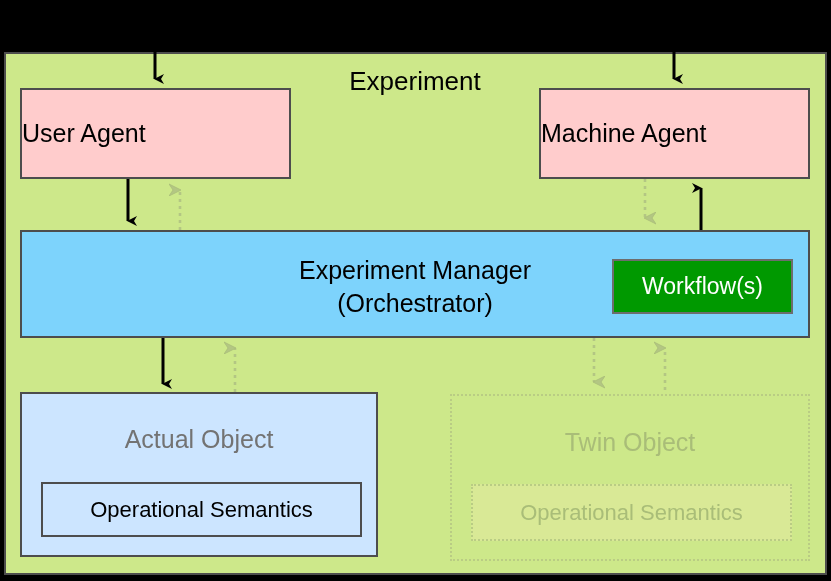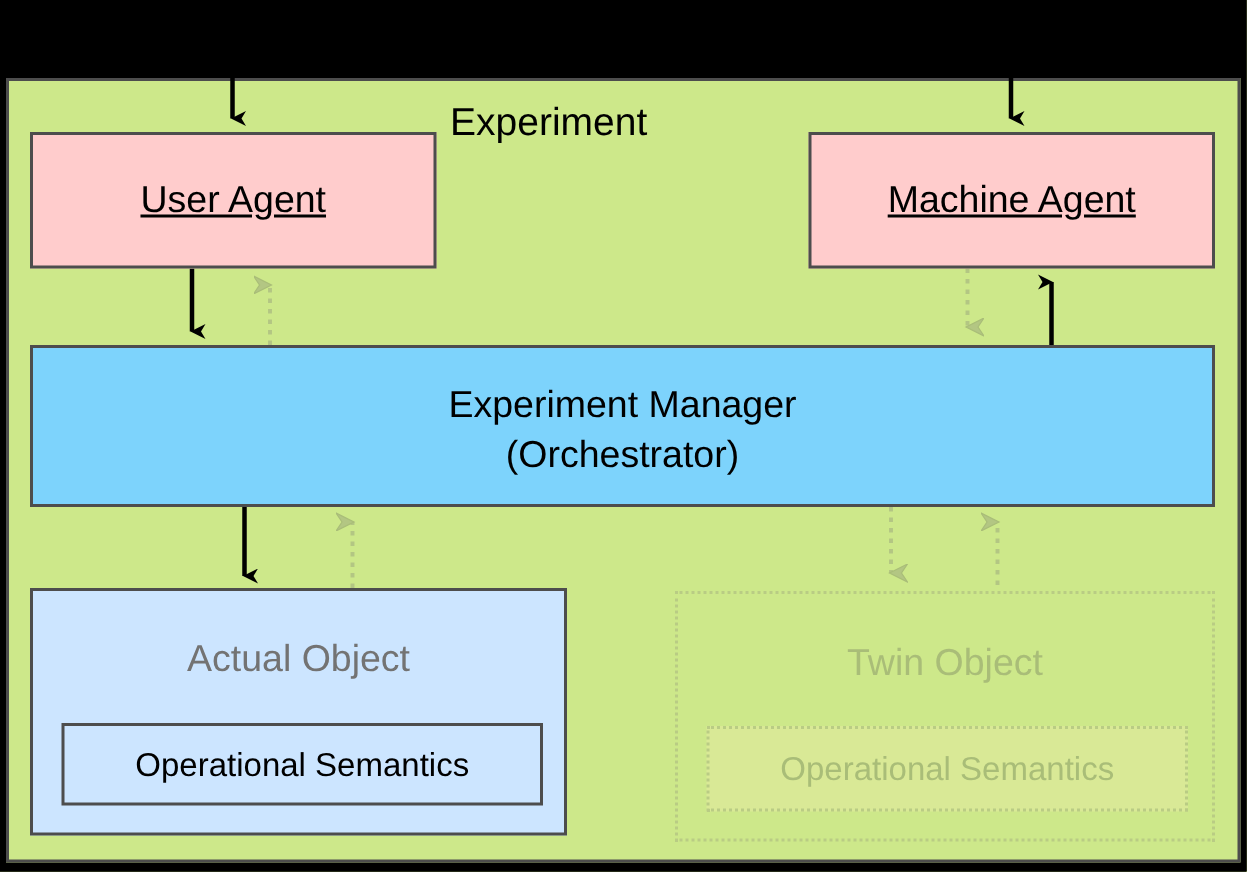--- a/index.html
+++ b/index.html
@@ -28,36 +28,35 @@
     height: 523px;
     background: #CDE88A;
     border: 2px solid #4D4D4D;
     box-sizing: border-box;
   }
   .experiment-title {
     position: absolute;
     left: 300px;
     top: 64px;
     width: 230px;
-    text-align: left;
+    text-align: center;
     font-size: 26px;
     color: #000000;
     line-height: 34px;
     white-space: nowrap;
   }
   
   .node {
     position: absolute;
     box-sizing: border-box;
     display: flex;
     align-items: center;
-    justify-content: center;
+    justify-content: flex-start;
     text-align: center;
     color: #000000;
-    text-decoration: underline;
   }
   .agent-box {
     background: #FFCCCC;
     border: 2px solid #4D4D4D;
     font-size: 25px;
   }
   #user-agent {
     left: 20px;
     top: 88px;
     width: 271px;
@@ -226,20 +225,23 @@
 
   <div id="machine-agent" class="node agent-box">
     <span>Machine Agent</span>
   </div>
 
   <div id="experiment-manager" class="node">
     <div class="em-label">
       <div>Experiment Manager</div>
       <div>(Orchestrator)</div>
     </div>
+    <div id="workflow-box">
+      <span>Workflow(s)</span>
+    </div>
   </div>
 
   <div id="actual-object" class="node">
     <div class="ao-title">Actual Object</div>
     <div id="actual-op-sem">
       <span>Operational Semantics</span>
     </div>
   </div>
 
   <div id="twin-object" class="node">

